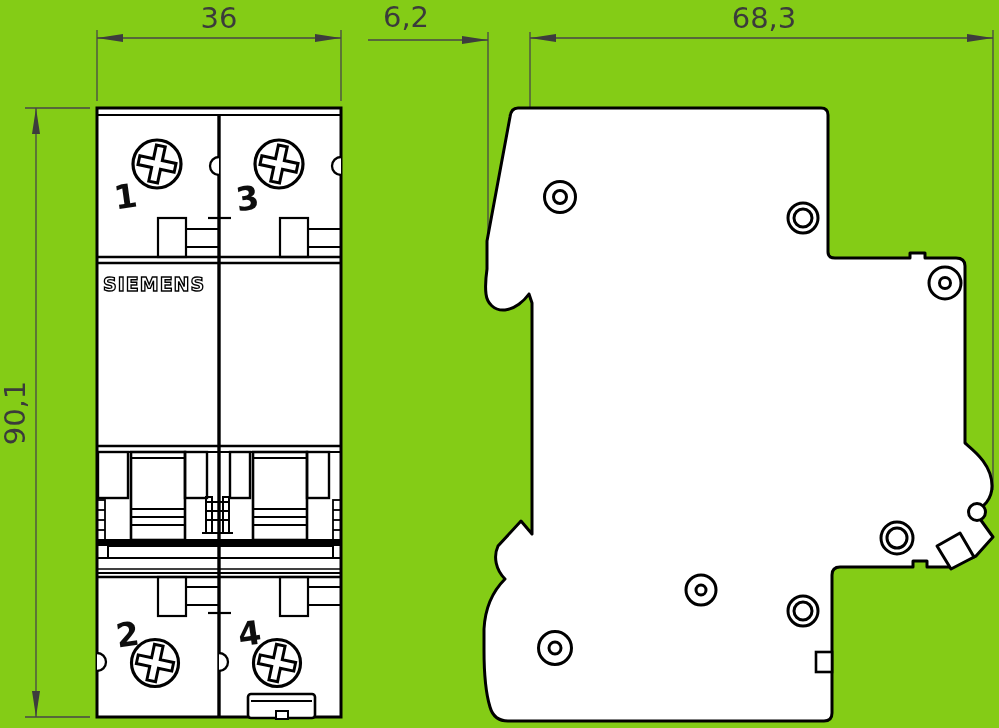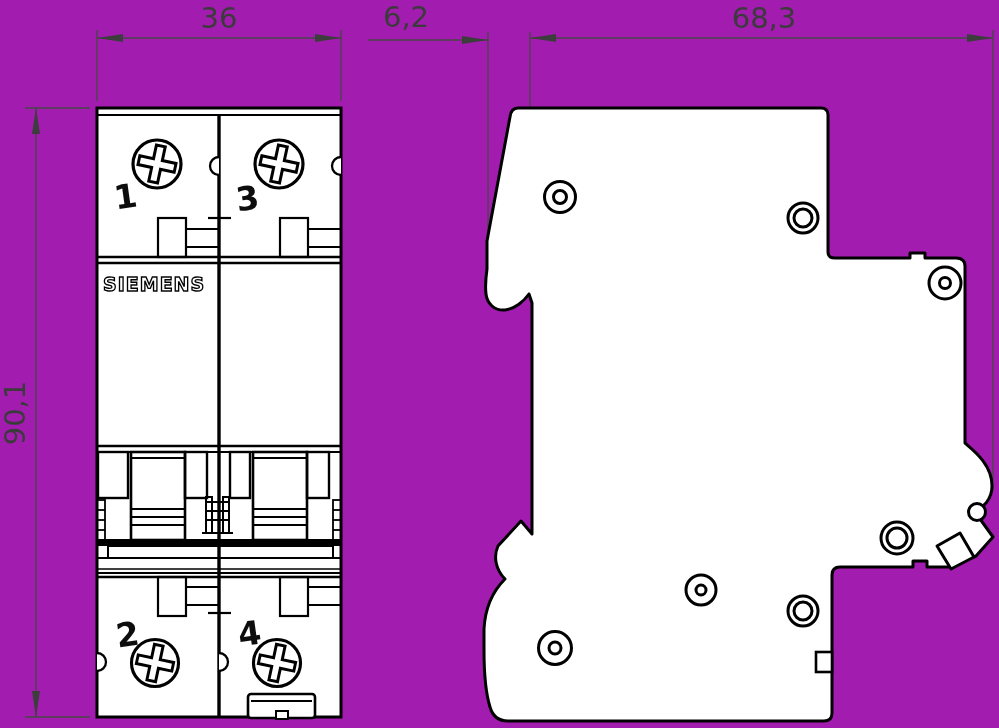--- a/index.html
+++ b/index.html
@@ -1,16 +1,16 @@
 <!DOCTYPE html>
 <html><head>
 <meta charset="utf-8">
 <style>
   html,body{margin:0;padding:0;background:#ffffff;}
-  .stage{position:relative;width:999px;height:728px;background:#a21caf;overflow:hidden;
+  .stage{position:relative;width:999px;height:728px;background:#84cc16;overflow:hidden;
          font-family:"DejaVu Sans", sans-serif;}
   svg{display:block;}
   .outline{stroke:#000000;fill:none;}
   .body-fill{fill:#ffffff;stroke:#000000;}
   .dim{stroke:#474747;stroke-width:1.3;fill:none;}
   .dim-arrow{fill:#3d3d3d;stroke:none;}
   .dim-text{fill:#3b3b3b;font-size:29px;font-family:"DejaVu Sans", sans-serif;}
   .pole-num{fill:#0d0d0d;font-size:33px;font-weight:bold;font-family:"DejaVu Sans", sans-serif;}
   .brand{fill:#ffffff;stroke:#000000;stroke-width:1.35;font-weight:bold;font-size:19px;
          letter-spacing:1px;font-family:"DejaVu Sans", sans-serif;}

